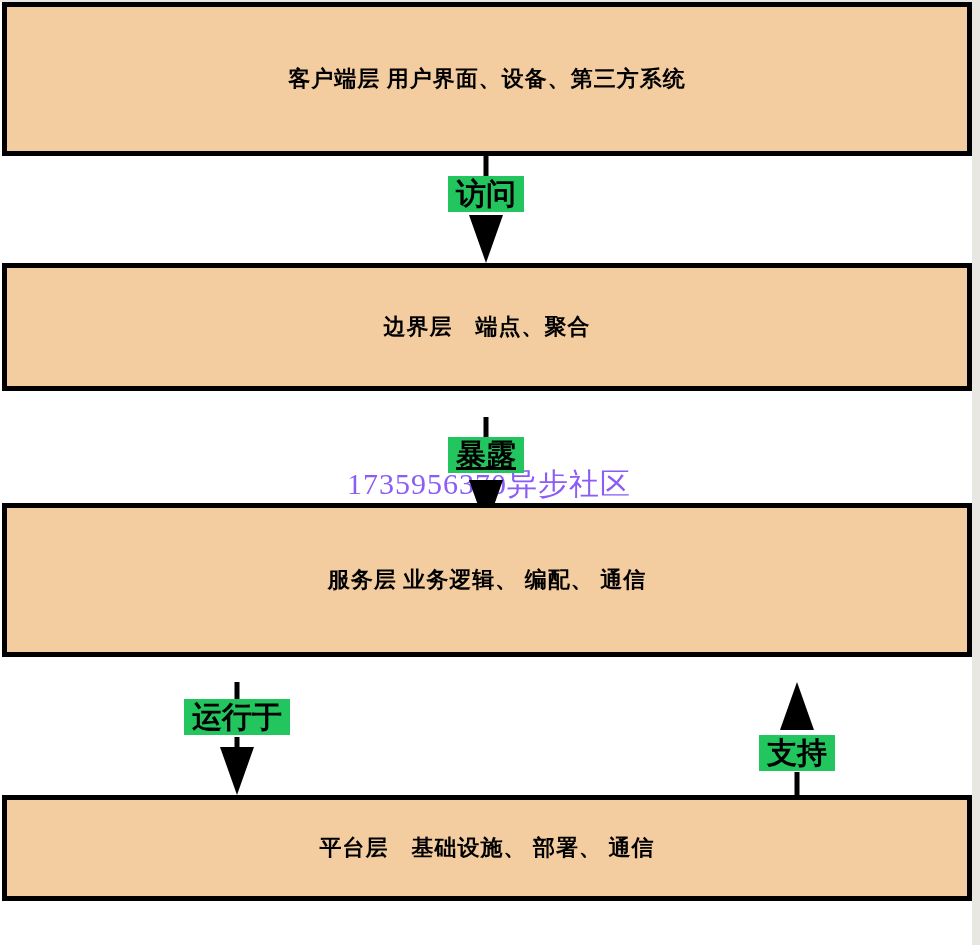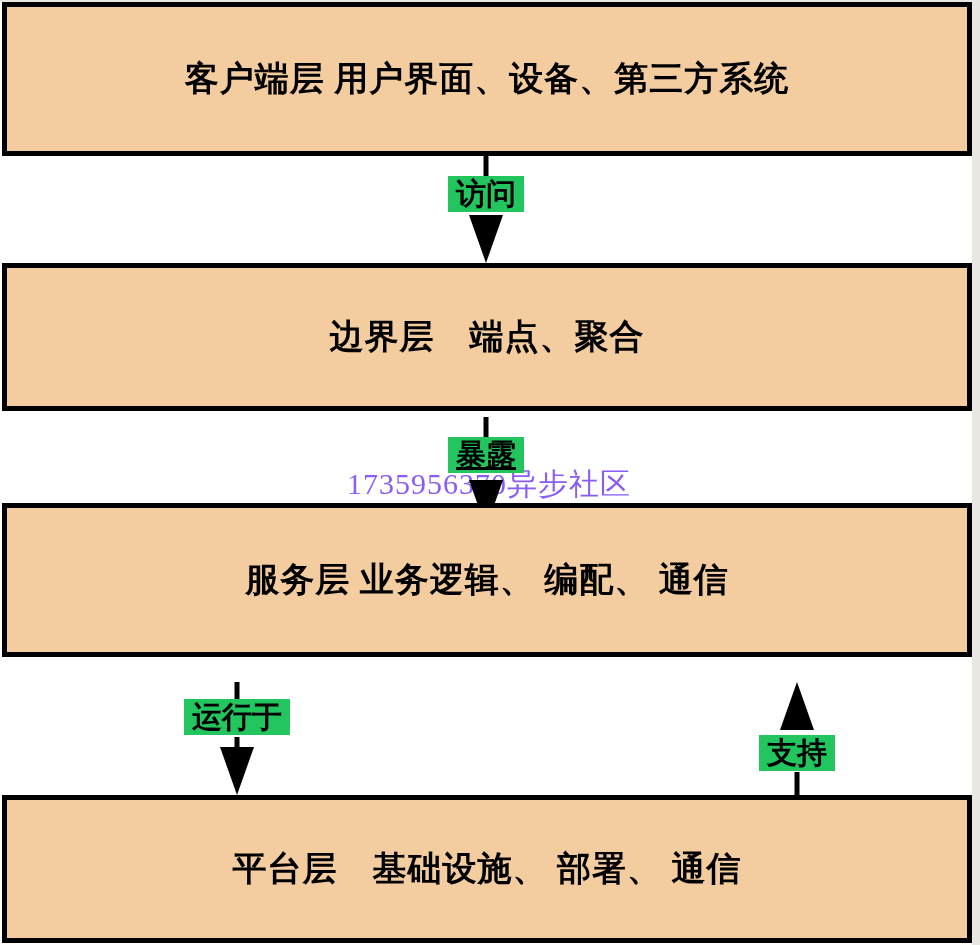--- a/index.html
+++ b/index.html
@@ -24,31 +24,31 @@
     width: 970px;
     box-sizing: border-box;
     border: 5px solid #000000;
     background: #f3cda0;
     display: flex;
     align-items: center;
     justify-content: center;
     z-index: 2;
   }
   .layer-text {
-    font-size: 34px;
+    font-size: 22px;
     font-weight: bold;
     color: #000000;
     letter-spacing: 1px;
     white-space: pre;
     text-align: center;
   }
   .layer-client   { top: 2px;   height: 154px; }
-  .layer-boundary { top: 263px; height: 148px; }
+  .layer-boundary { top: 263px; height: 128px; }
   .layer-service  { top: 503px; height: 154px; }
-  .layer-platform { top: 795px; height: 148px; }
+  .layer-platform { top: 795px; height: 106px; }
 
   .vline {
     position: absolute;
     width: 5px;
     background: #000000;
     transform: translateX(-50%);
     z-index: 1;
   }
   .arrowhead {
     position: absolute;

